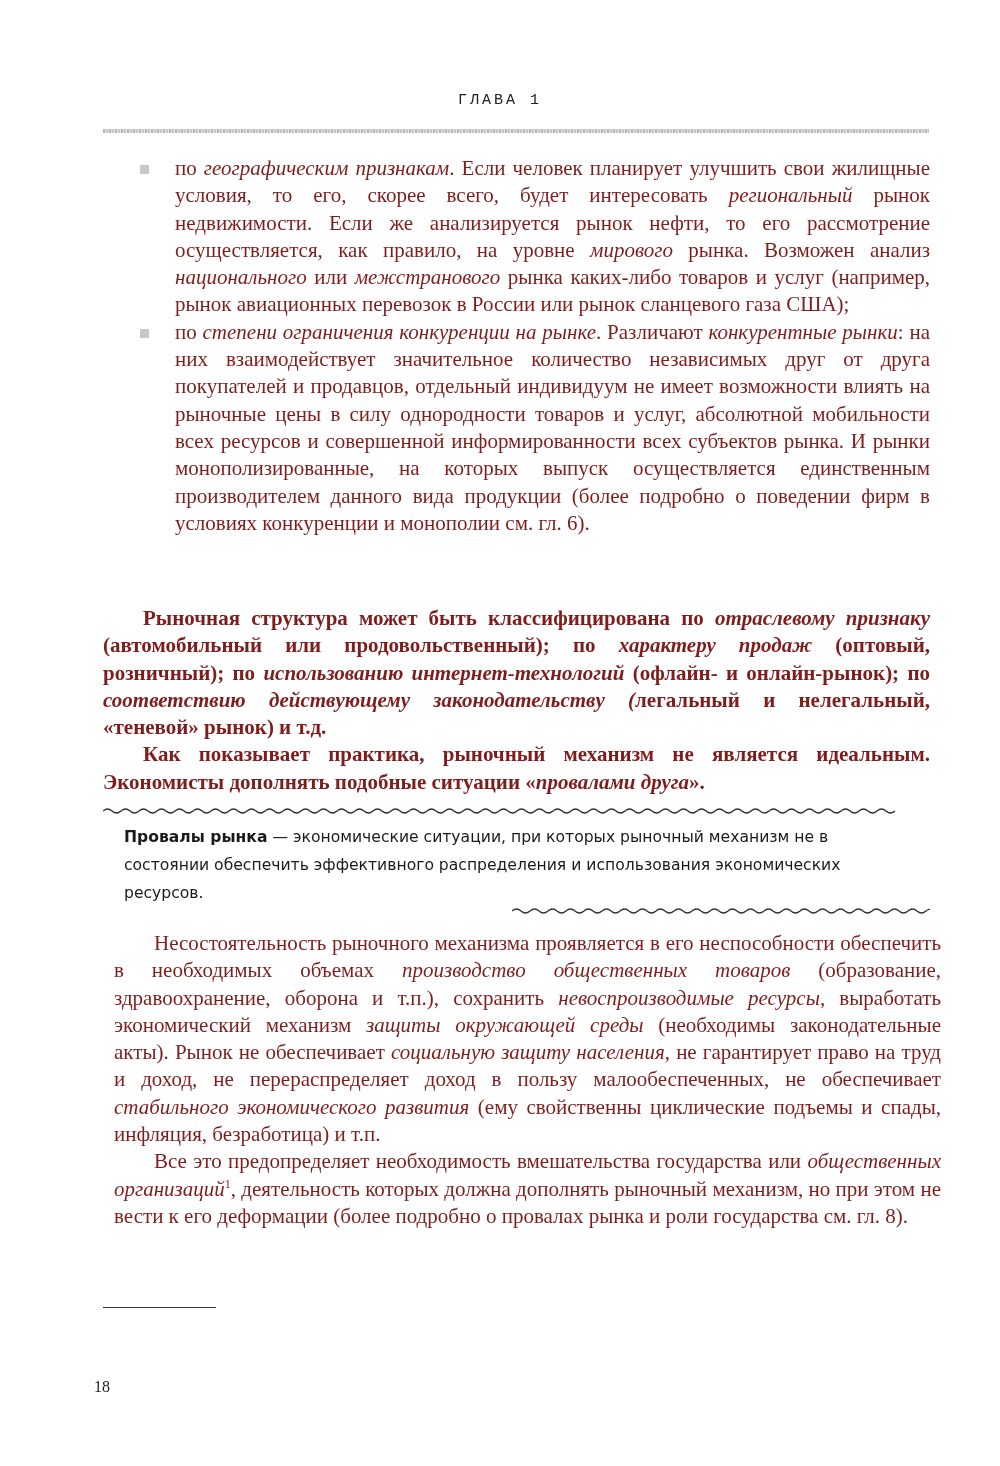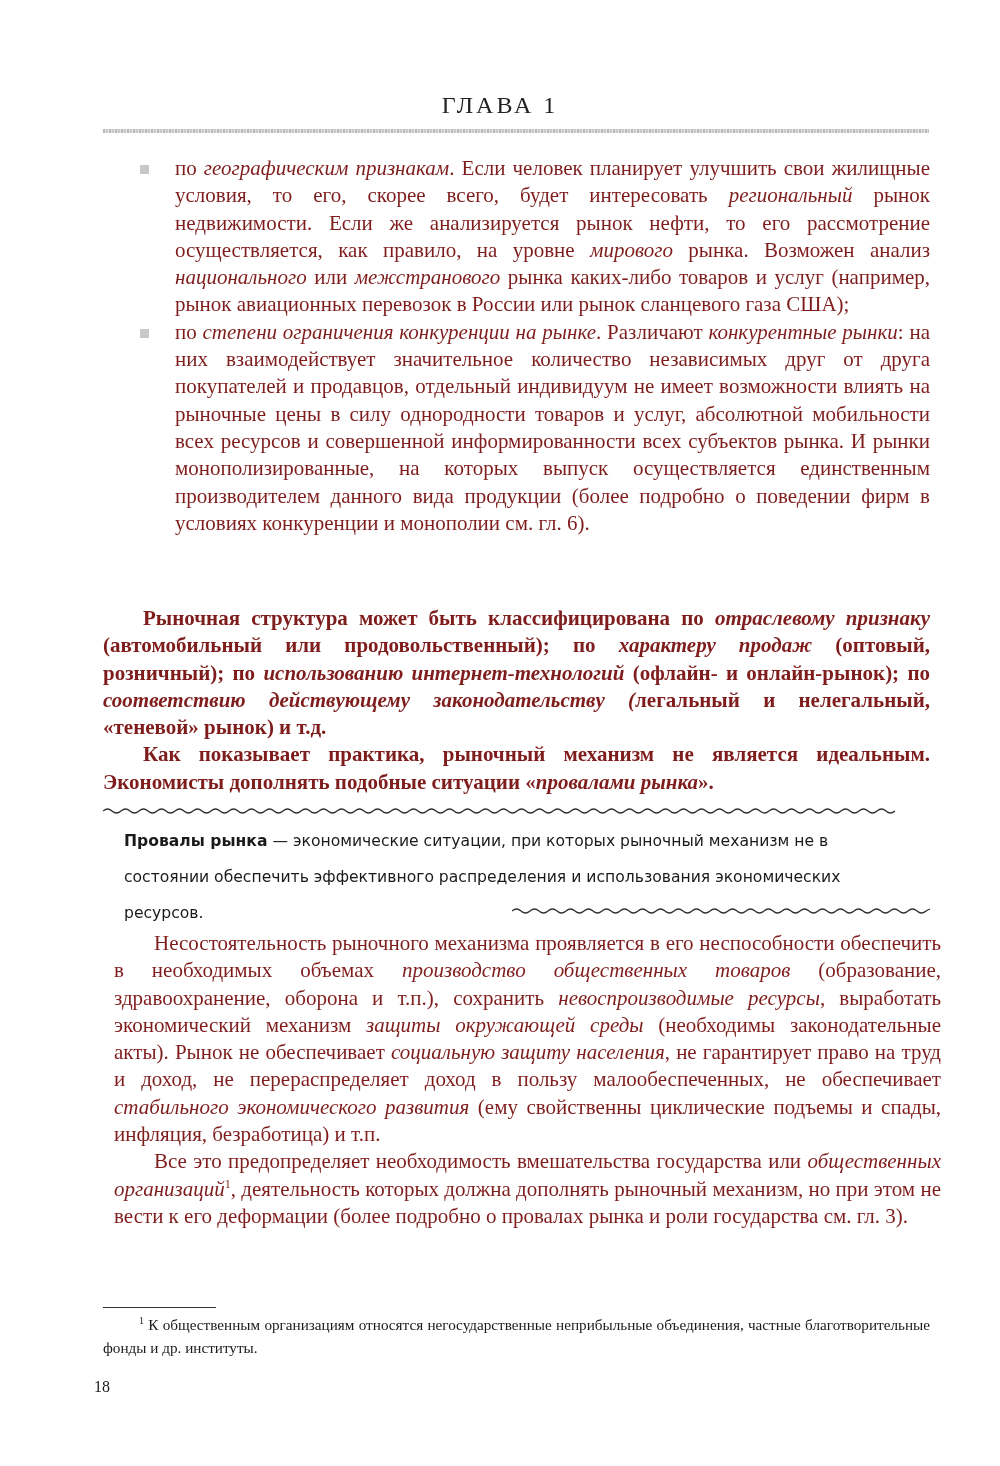--- a/index.html
+++ b/index.html
@@ -1,30 +1,30 @@
 <!DOCTYPE html>
 <html><head>
 <meta charset="utf-8">
 <style>
   html, body { margin: 0; padding: 0; background: #ffffff; }
   body { width: 1000px; height: 1466px; position: relative; overflow: hidden; color: #1a1a1a; }
   .page { position: absolute; left: 0; top: 0; width: 1000px; height: 1466px; }
   .running-head { position: absolute; top: 92px; left: 0; width: 1000px; text-align: center;
-    font-family: Liberation Serif, serif; font-size: 24px; letter-spacing: 3px; font-weight: 300; color: #222; }
+    font-family: Liberation Mono, monospace; font-size: 15px; letter-spacing: 3px; font-weight: 300; color: #222; }
   .head-rule { position: absolute; top: 129px; left: 103px; width: 826px; height: 4px;
     background: repeating-linear-gradient(90deg, #9a9a9a 0 2px, #d0d0d0 2px 3px, #b0b0b0 3px 5px, #e0e0e0 5px 6px); opacity: 0.7; }
   .body-text { font-family: "Liberation Serif", serif; font-size: 21px; line-height: 27.3px; text-align: justify; color: #7f1d1d; }
   .list { position: absolute; left: 140px; top: 155px; width: 790px; margin: 0; padding: 0; list-style: none; }
   .list li { position: relative; padding-left: 35px; }
   .list li .bullet { position: absolute; left: 0; top: 10px; width: 9px; height: 9px; background: #c8c8c8; }
   .block1 { position: absolute; left: 103px; top: 605px; width: 827px; font-weight: bold; }
   .block1 p, .block2 p { margin: 0; text-indent: 40px; }
   .wavy { position: absolute; height: 8px; }
   .definition { position: absolute; left: 124px; top: 823px; width: 790px;
-    font-family: "DejaVu Sans", sans-serif; font-size: 15.6px; line-height: 36px; color: #1a1a1a; }
+    font-family: "DejaVu Sans", sans-serif; font-size: 15.6px; line-height: 28px; color: #1a1a1a; }
   .definition b { font-weight: bold; }
   .block2 { position: absolute; left: 114px; top: 930px; width: 827px; }
   .fn-rule { position: absolute; left: 103px; top: 1307px; width: 113px; height: 1px; background: #333; }
   .footnote { position: absolute; left: 103px; top: 1313px; width: 827px;
     font-family: "Liberation Serif", serif; font-size: 15.2px; line-height: 23px; text-align: justify; }
   .footnote p { margin: 0; text-indent: 36px; }
   .footnote sup { font-size: 10px; }
   .page-num { position: absolute; left: 94px; top: 1378px; font-family: "Liberation Serif", serif; font-size: 16px; }
   sup { font-size: 12px; line-height: 0; }
   i { font-style: italic; }
@@ -36,39 +36,36 @@
   <div class="running-head">ГЛАВА 1</div>
   <div class="head-rule"></div>
 
   <ul class="list body-text">
     <li><span class="bullet"></span><span>по </span><i>географическим признакам</i><span>. Если человек планирует улучшить свои жилищные условия, то его, скорее всего, будет интересовать </span><i>региональный</i><span> рынок недвижимости. Если же анализируется рынок нефти, то его рассмотрение осуществляется, как правило, на уровне </span><i>мирового</i><span> рынка. Возможен анализ </span><i>национального</i><span> или </span><i>межстранового</i><span> рынка каких-либо товаров и услуг (например, рынок авиационных перевозок в России или рынок сланцевого газа США);</span></li>
     <li><span class="bullet"></span><span>по </span><i>степени ограничения конкуренции на рынке</i><span>. Различают </span><i>конкурентные рынки</i><span>: на них взаимодействует значительное количество независимых друг от друга покупателей и продавцов, отдельный индивидуум не имеет возможности влиять на рыночные цены в силу однородности товаров и услуг, абсолютной мобильности всех ресурсов и совершенной информированности всех субъектов рынка. И рынки монополизированные, на которых выпуск осуществляется единственным производителем данного вида продукции (более подробно о поведении фирм в условиях конкуренции и монополии см. гл. 6).</span></li>
   </ul>
 
   <div class="block1 body-text">
     <p><span>Рыночная структура может быть классифицирована по </span><i>отраслевому признаку</i><span> (автомобильный или продовольственный); по </span><i>характеру продаж</i><span> (оптовый, розничный); по </span><i>использованию интернет-технологий</i><span> (офлайн- и онлайн-рынок); по </span><i>соответствию действующему законодательству (</i><span>легальный и нелегальный, «теневой» рынок) и т.д.</span></p>
-    <p><span>Как показывает практика, рыночный механизм не является идеальным. Экономисты дополнять подобные ситуации «</span><i>провалами рынка</i><span>».</span></p>
+    <p><span>Как показывает практика, рыночный механизм не является идеальным. Экономисты дополнять подобные ситуации «</span><i>провалами друга</i><span>».</span></p>
   </div>
 
   <svg class="wavy" style="left:103px; top:807px; width:827px;" viewBox="0 0 827 8" preserveAspectRatio="none">
     <path d="M0 4 q4.5 -4 9 0 t9 0 t9 0 t9 0 t9 0 t9 0 t9 0 t9 0 t9 0 t9 0 t9 0 t9 0 t9 0 t9 0 t9 0 t9 0 t9 0 t9 0 t9 0 t9 0 t9 0 t9 0 t9 0 t9 0 t9 0 t9 0 t9 0 t9 0 t9 0 t9 0 t9 0 t9 0 t9 0 t9 0 t9 0 t9 0 t9 0 t9 0 t9 0 t9 0 t9 0 t9 0 t9 0 t9 0 t9 0 t9 0 t9 0 t9 0 t9 0 t9 0 t9 0 t9 0 t9 0 t9 0 t9 0 t9 0 t9 0 t9 0 t9 0 t9 0 t9 0 t9 0 t9 0 t9 0 t9 0 t9 0 t9 0 t9 0 t9 0 t9 0 t9 0 t9 0 t9 0 t9 0 t9 0 t9 0 t9 0 t9 0 t9 0 t9 0 t9 0 t9 0 t9 0 t9 0 t9 0 t9 0 t9 0 t9 0" fill="none" stroke="#333" stroke-width="1.2"></path>
   </svg>
 
   <div class="definition">
     <b>Провалы рынка</b><span> — экономические ситуации, при которых рыночный механизм не в состоянии обеспечить эффективного распределения и использования экономических ресурсов.</span>
   </div>
 
   <svg class="wavy" style="left:512px; top:907px; width:418px;" viewBox="0 0 418 8" preserveAspectRatio="none">
     <path d="M0 4 q4.5 -4 9 0 t9 0 t9 0 t9 0 t9 0 t9 0 t9 0 t9 0 t9 0 t9 0 t9 0 t9 0 t9 0 t9 0 t9 0 t9 0 t9 0 t9 0 t9 0 t9 0 t9 0 t9 0 t9 0 t9 0 t9 0 t9 0 t9 0 t9 0 t9 0 t9 0 t9 0 t9 0 t9 0 t9 0 t9 0 t9 0 t9 0 t9 0 t9 0 t9 0 t9 0 t9 0 t9 0 t9 0 t9 0 t9 0 t9 0" fill="none" stroke="#333" stroke-width="1.2"></path>
   </svg>
 
   <div class="block2 body-text">
     <p><span>Несостоятельность рыночного механизма проявляется в его неспособности обеспечить в необходимых объемах </span><i>производство общественных товаров</i><span> (образование, здравоохранение, оборона и т.п.), сохранить </span><i>невоспроизводимые ресурсы</i><span>, выработать экономический механизм </span><i>защиты окружающей среды</i><span> (необходимы законодательные акты). Рынок  не обеспечивает </span><i>социальную защиту населения</i><span>, не гарантирует право на труд и доход, не перераспределяет доход в пользу малообеспеченных, не обеспечивает </span><i>стабильного экономического развития</i><span> (ему свойственны циклические подъемы и спады, инфляция, безработица) и т.п.</span></p>
-    <p><span>Все это предопределяет необходимость вмешательства государства или </span><i>общественных организаций</i><sup>1</sup><span>, деятельность которых должна дополнять рыночный механизм, но при этом не вести к его деформации (более подробно о провалах рынка и роли государства см. гл. 3).</span></p>
+    <p><span>Все это предопределяет необходимость вмешательства государства или </span><i>общественных организаций</i><sup>1</sup><span>, деятельность которых должна дополнять рыночный механизм, но при этом не вести к его деформации (более подробно о провалах рынка и роли государства см. гл. 8).</span></p>
   </div>
 
   <div class="fn-rule"></div>
-  <div class="footnote">
-    <p><sup>1</sup><span> К общественным организациям относятся негосударственные неприбыльные объединения, частные благотворительные фонды и др. институты.</span></p>
-  </div>
 
   <div class="page-num">18</div>
 </div>
 
 </body></html>

